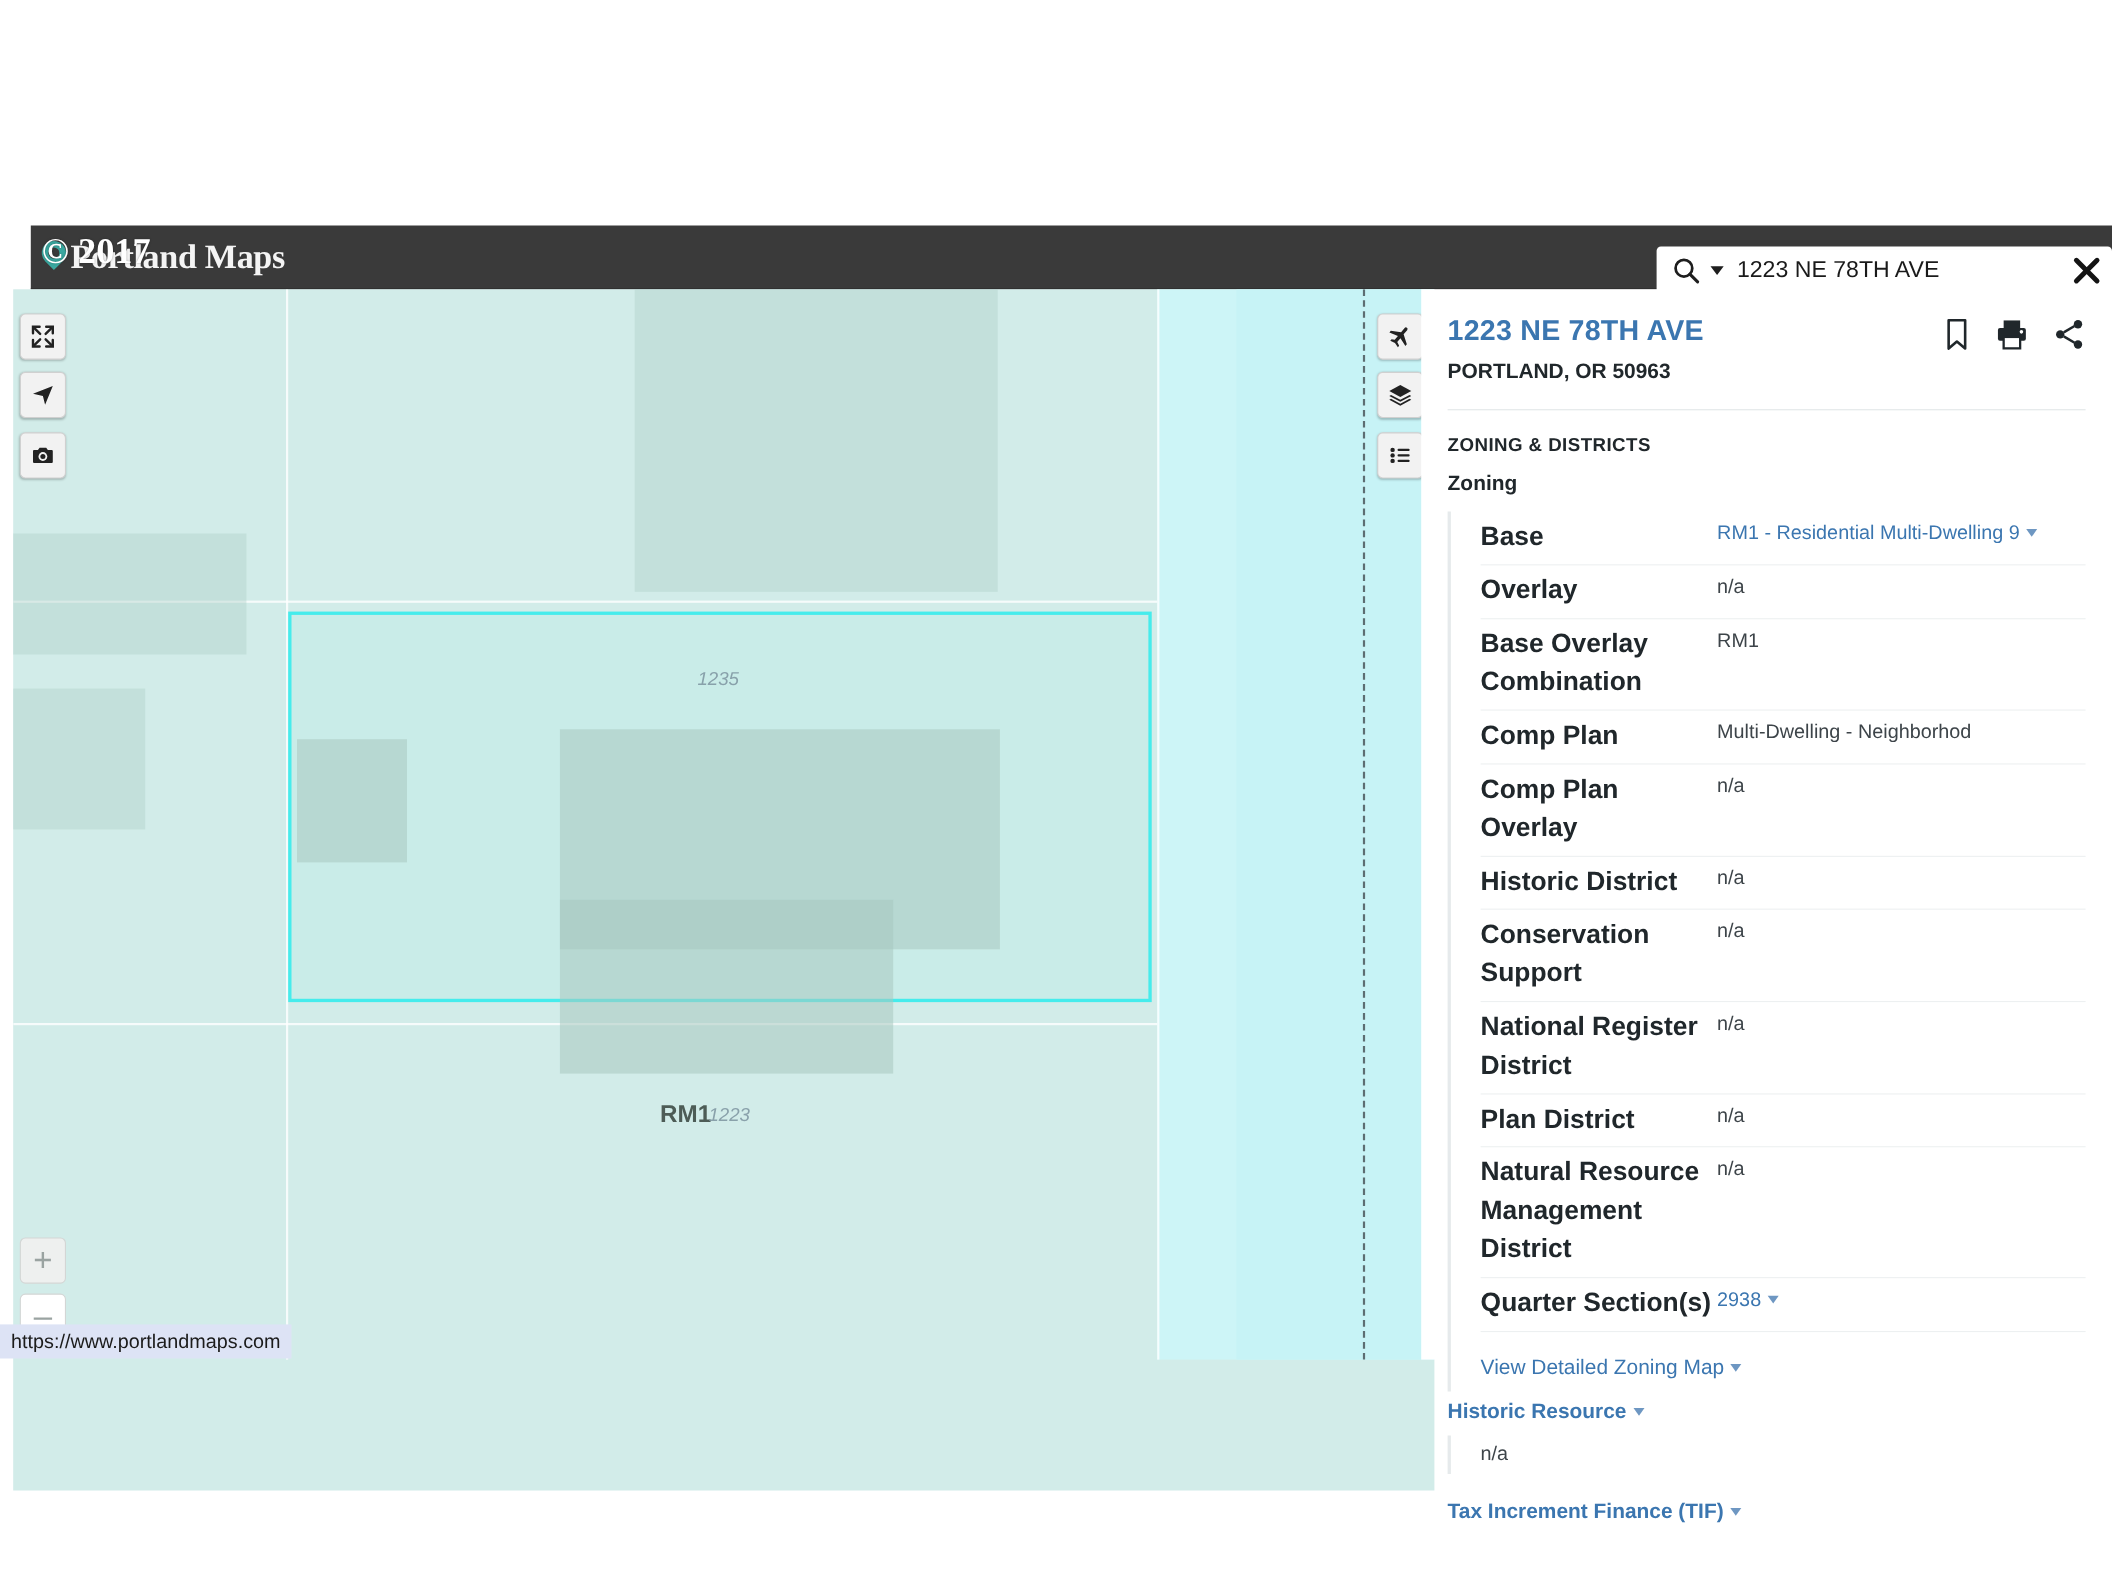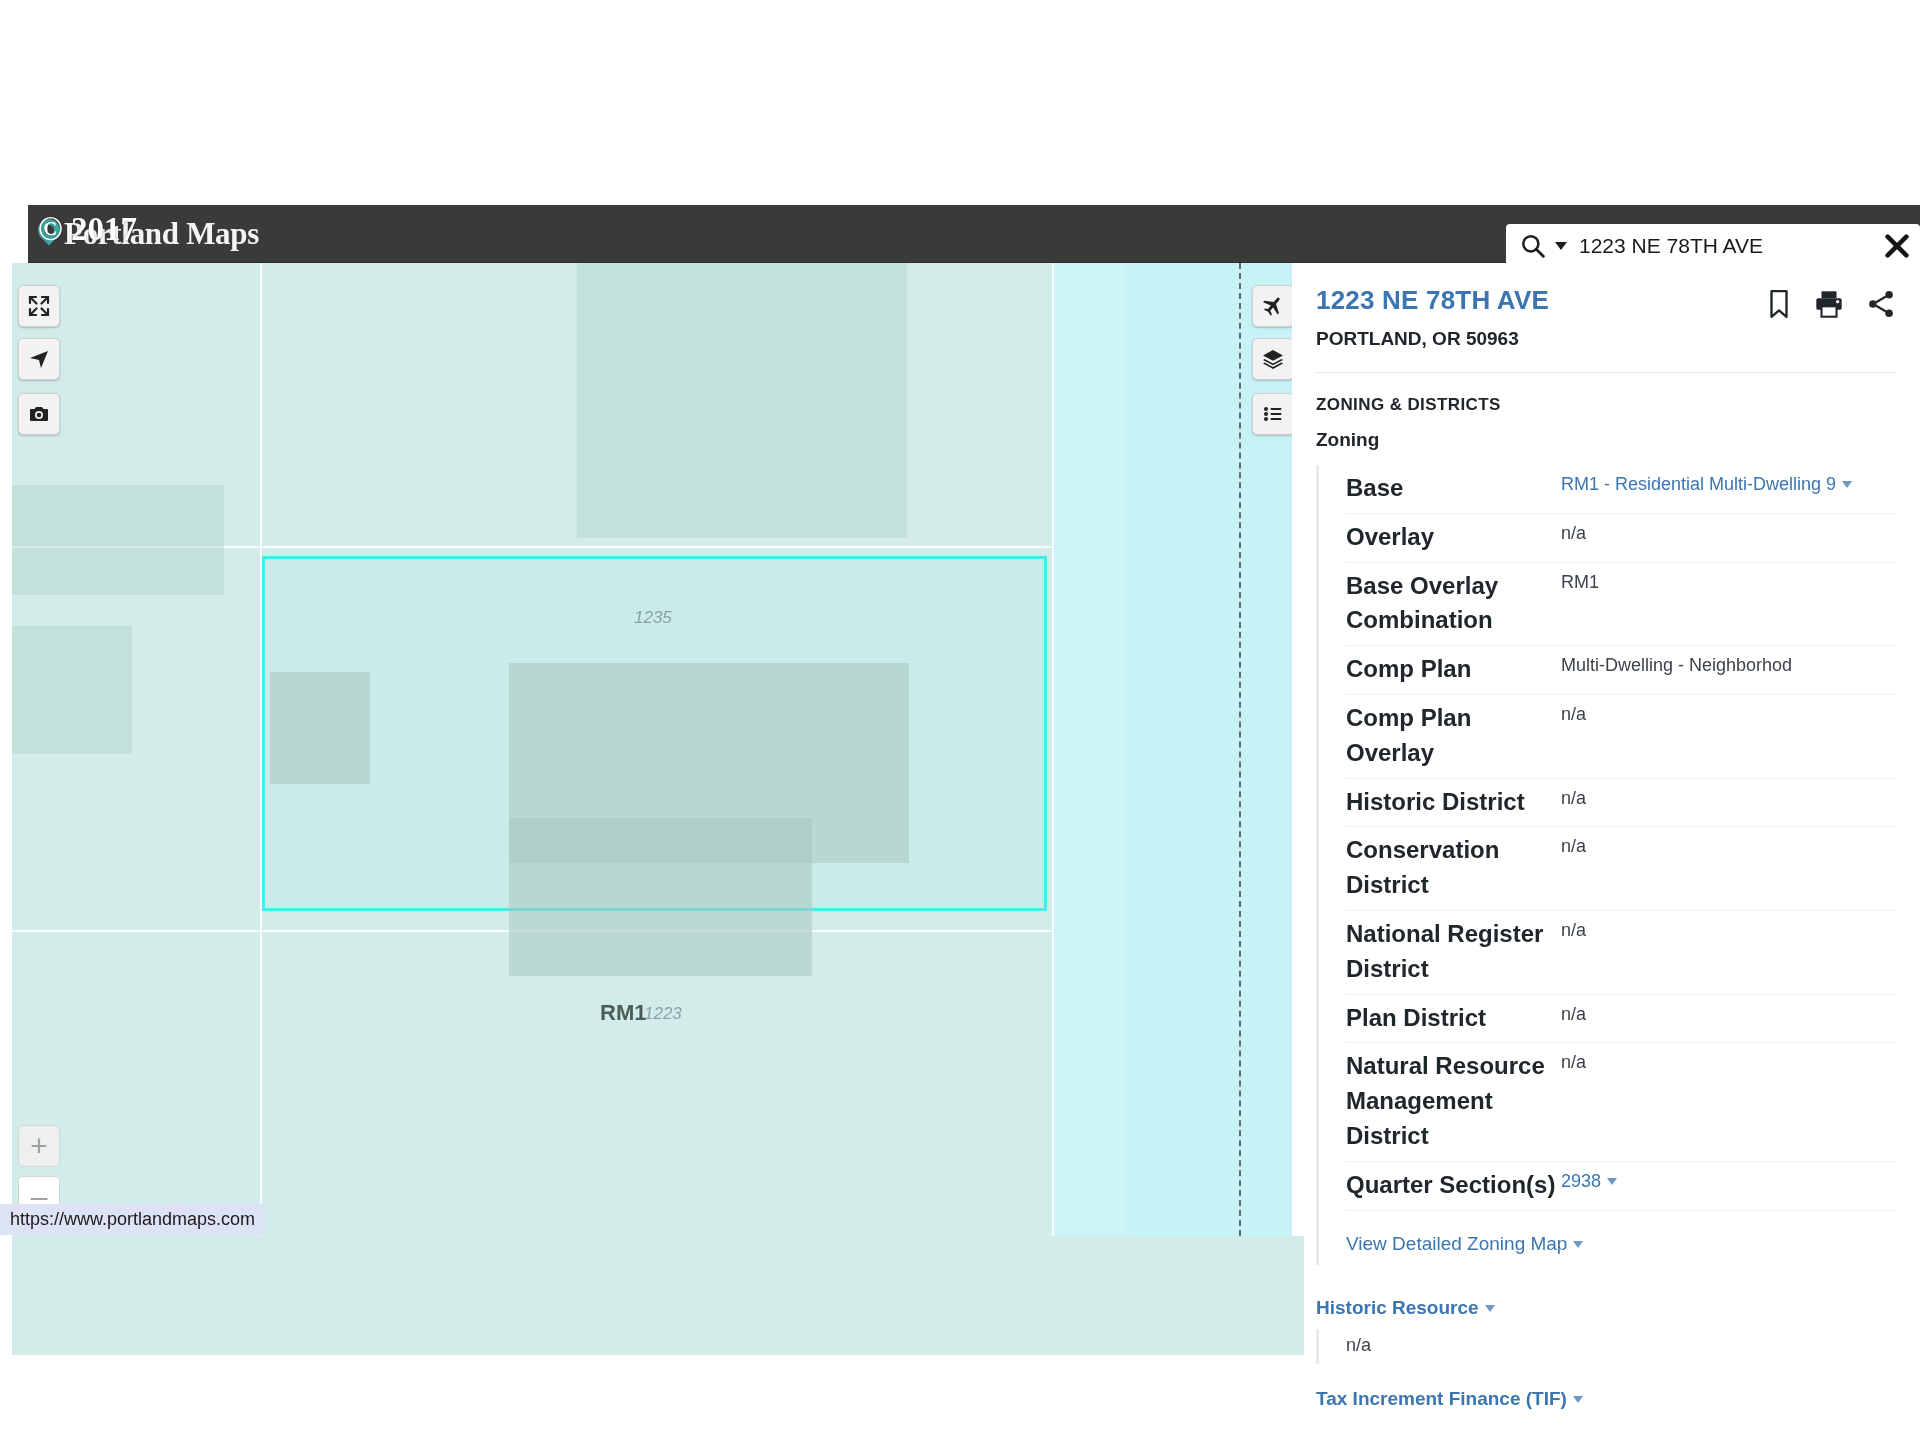--- a/index.html
+++ b/index.html
@@ -145,21 +145,21 @@
   .zval.link { color: #3b76b0; }
   .tcaret {
     display: inline-block; margin-left: 6px;
     border-left: 5px solid transparent; border-right: 5px solid transparent;
     border-top: 7px solid #6e97c2; vertical-align: 2px;
   }
   .zlink-row { padding: 22px 0 10px 0; }
   .zlink { font-size: 19px; color: #3b76b0; cursor: pointer; }
   .acc-head {
     font-size: 19px; font-weight: bold; color: #3b76b0;
-    margin-top: 32px; cursor: pointer;
+    margin-top: 8px; cursor: pointer;
   }
   .acc-body {
     border-left: 3px solid #e6eaec; margin-top: 10px;
     padding: 6px 0 8px 27px; font-size: 18px; color: #3d4449;
   }
 
   
   .statusbar {
     position: absolute; left: 0; top: 1204px; height: 31px;
     background: #dde3f5; color: #1b1b1b; font-size: 18px;
@@ -348,21 +348,21 @@
         <div class="zlabel">Comp Plan Overlay</div>
         <div class="zval">n/a</div>
       </div>
 
       <div class="zrow">
         <div class="zlabel">Historic District</div>
         <div class="zval">n/a</div>
       </div>
 
       <div class="zrow">
-        <div class="zlabel">Conservation District</div>
+        <div class="zlabel">Conservation Support</div>
         <div class="zval">n/a</div>
       </div>
 
       <div class="zrow">
         <div class="zlabel">National Register District</div>
         <div class="zval">n/a</div>
       </div>
 
       <div class="zrow">
         <div class="zlabel">Plan District</div>

